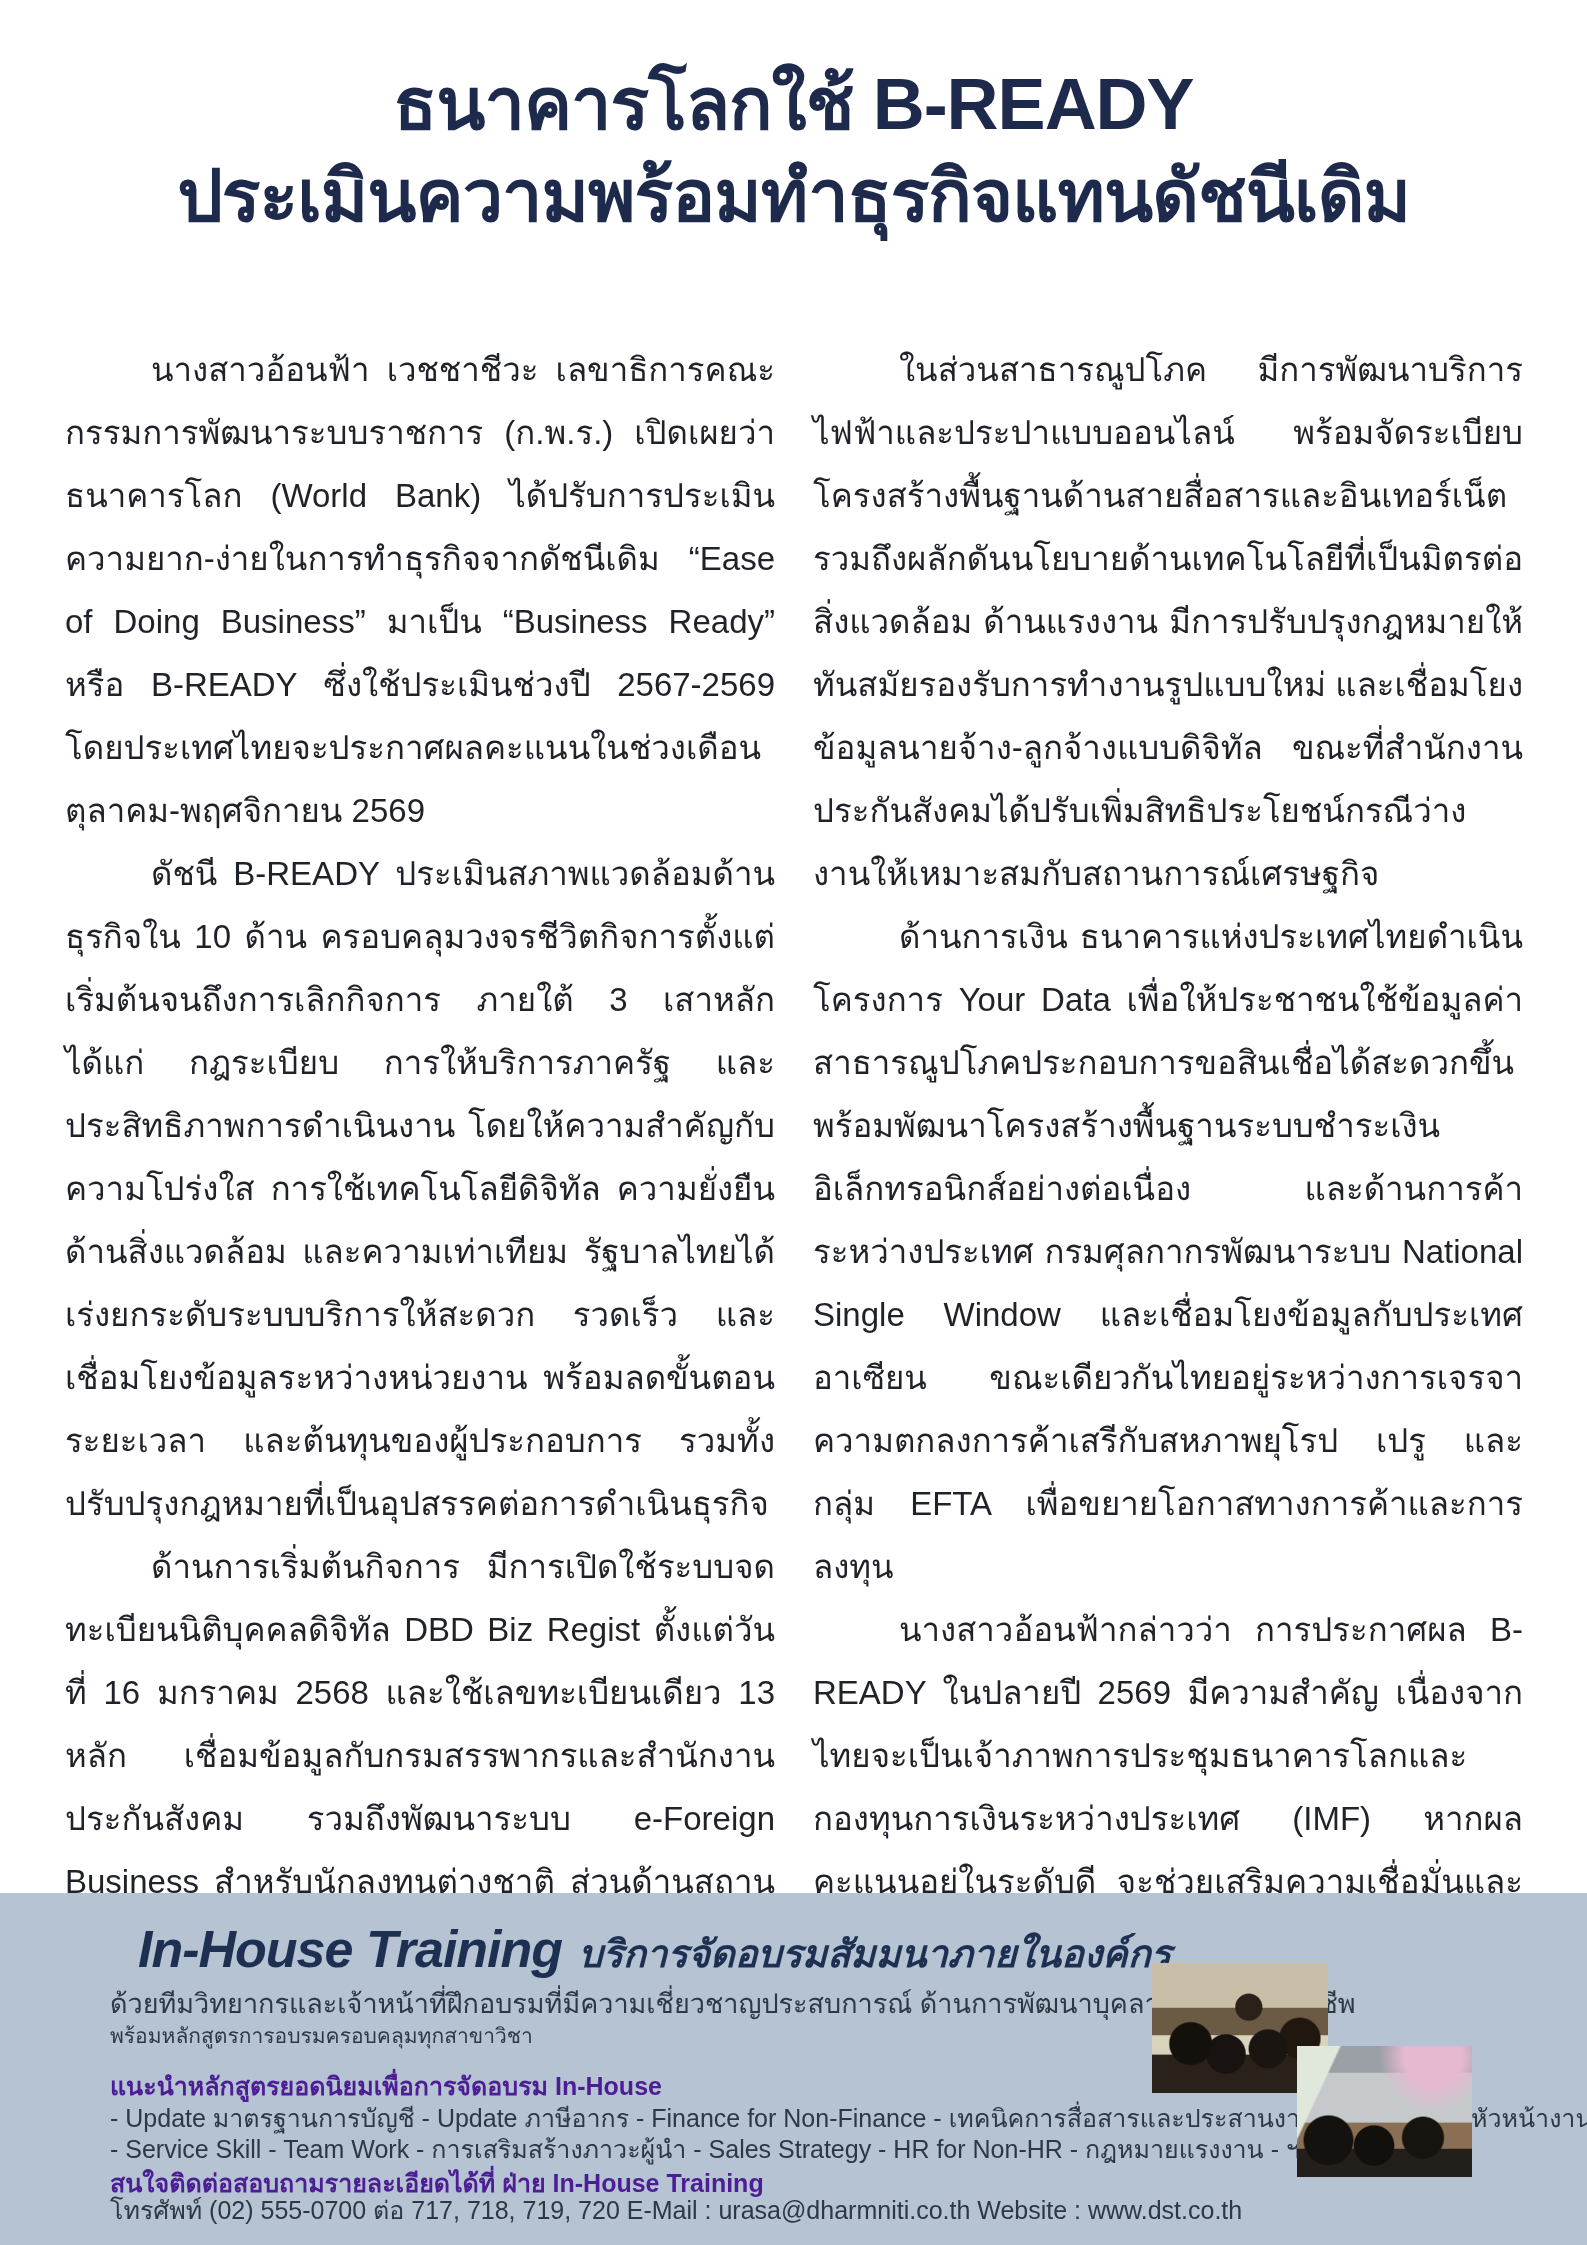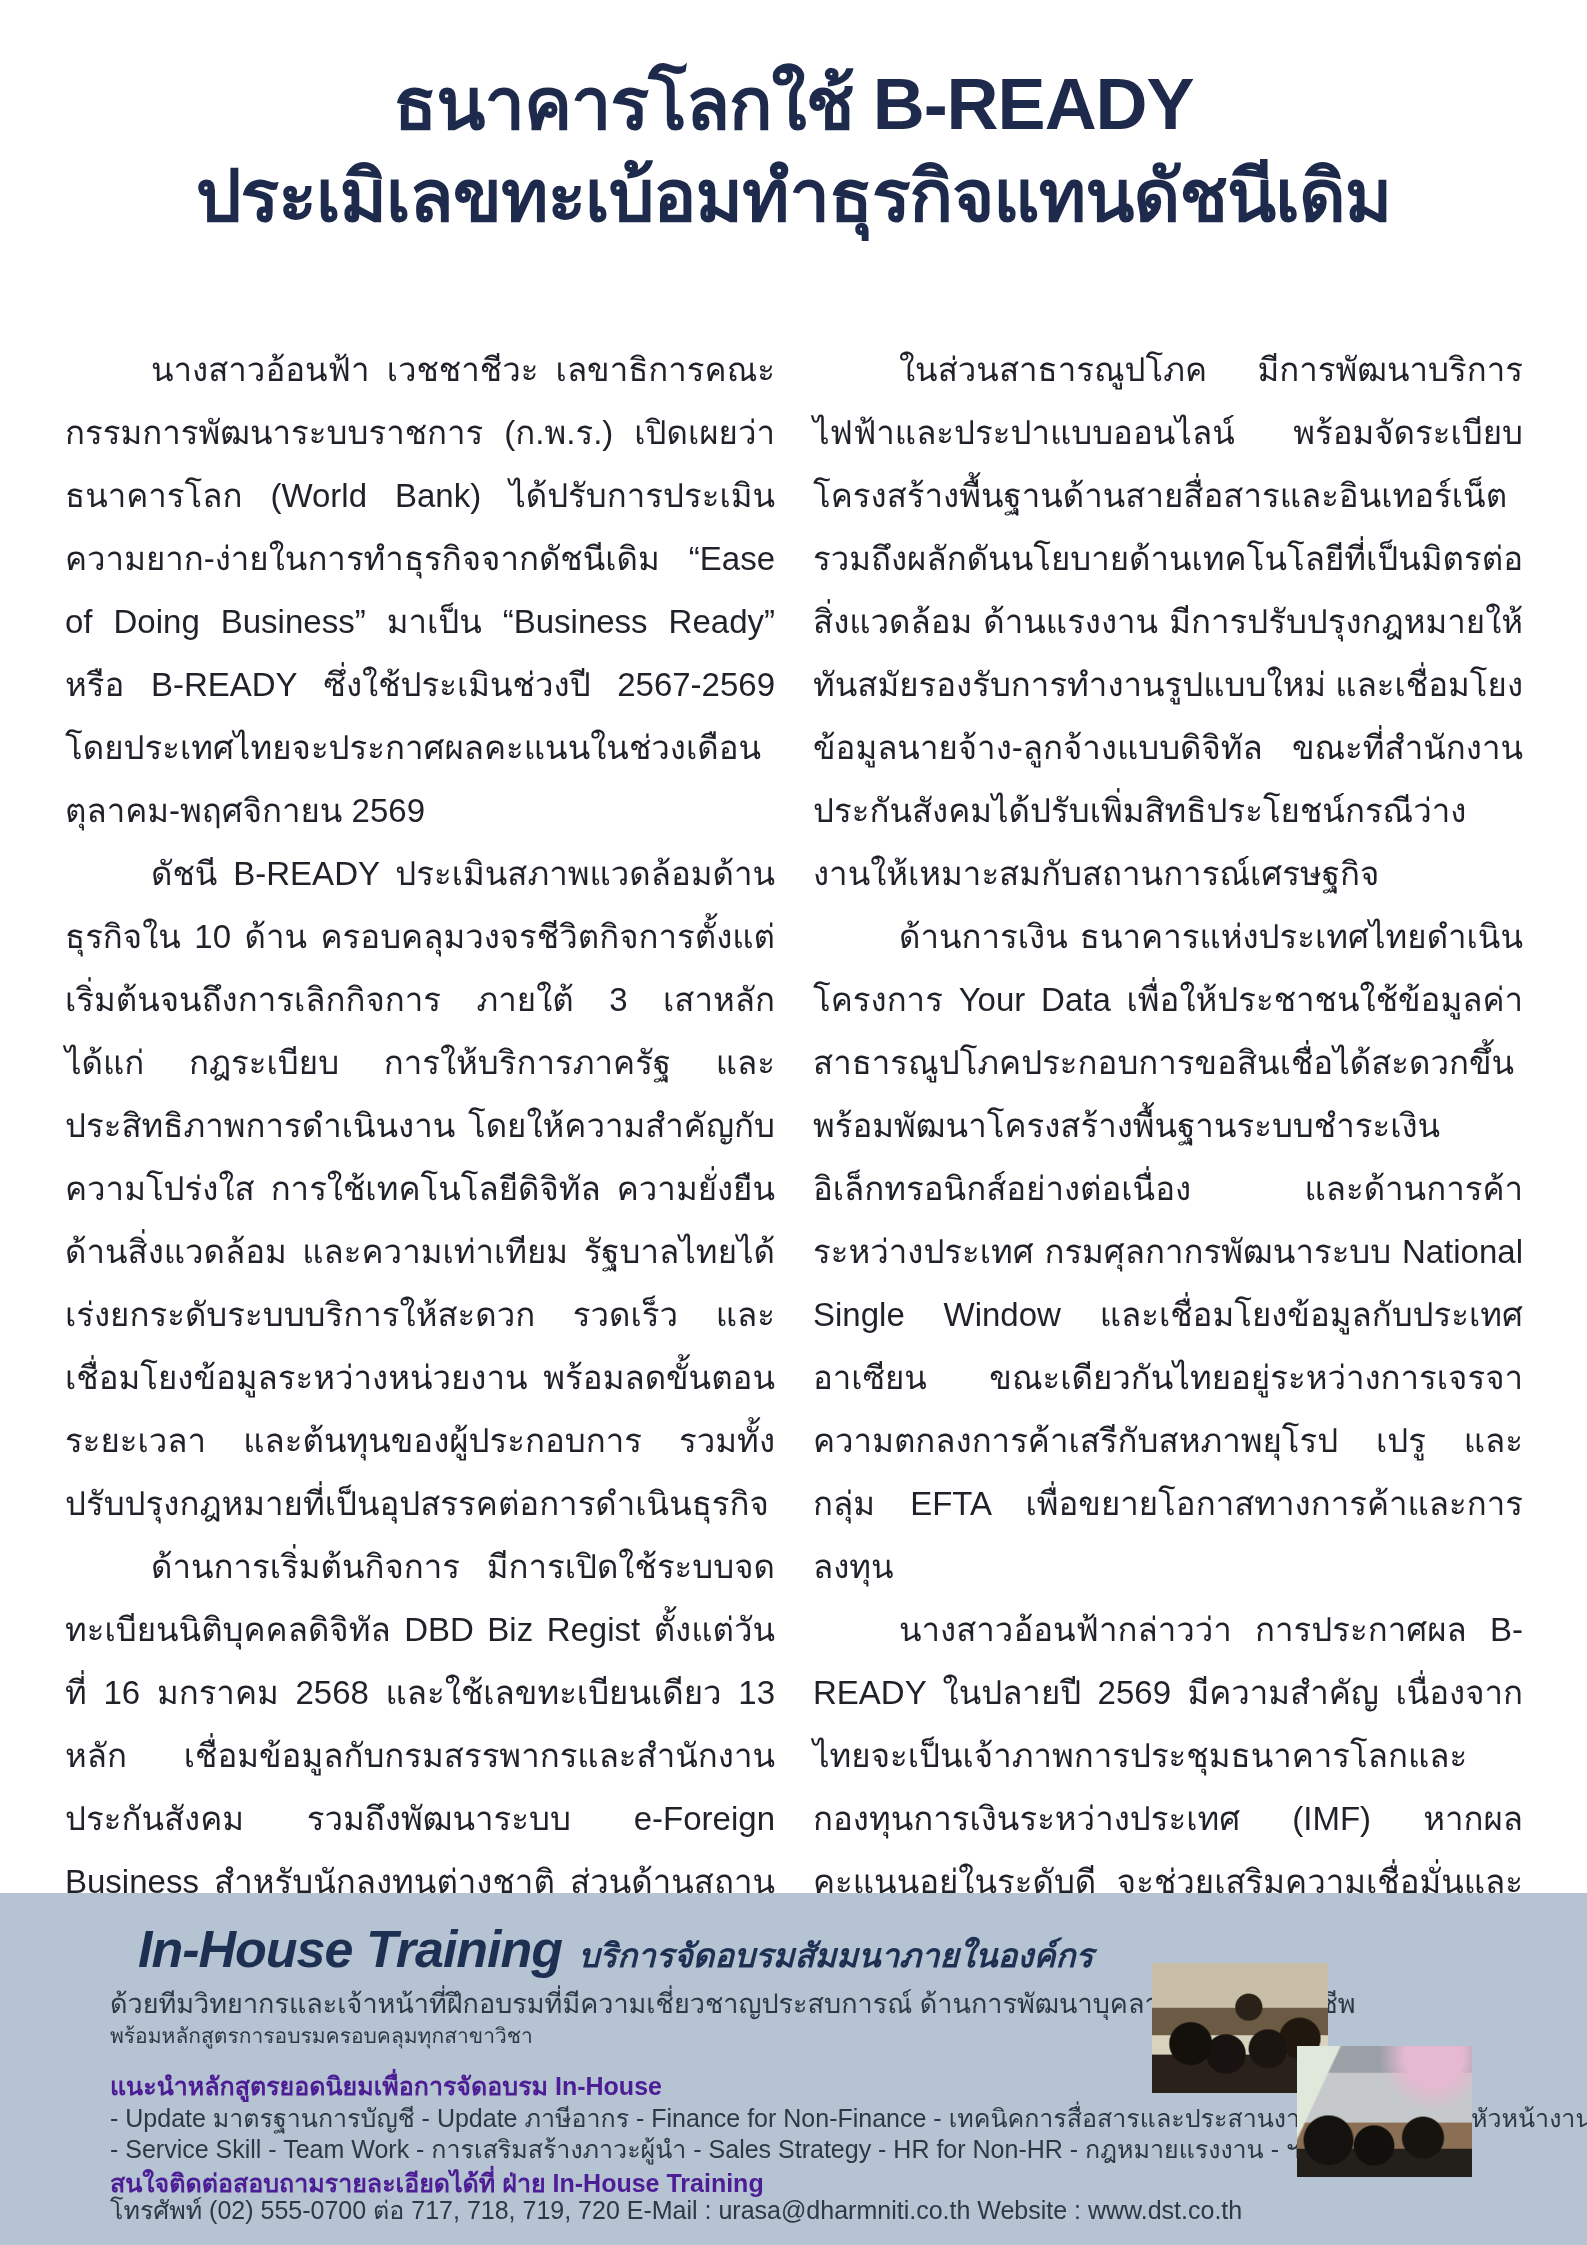--- a/index.html
+++ b/index.html
@@ -32,21 +32,21 @@
   }
   
   .footer{
     position:absolute;left:0;top:1893px;width:1587px;height:352px;
     background:#b5c3d2;
   }
   .footer-heading{
     position:absolute;left:110px;top:26px;color:#1d3052;white-space:nowrap;
   }
   .fh-en{font-size:52px;font-weight:800;font-style:italic;letter-spacing:-1px;margin-left:28px;}
-  .fh-th{font-size:33px;font-weight:700;font-style:italic;margin-left:12px;}
+  .fh-th{font-size:38px;font-weight:700;font-style:italic;margin-left:12px;}
   .f-line{
     position:absolute;left:110px;margin:0;color:#2e3744;
     font-size:25px;line-height:30px;max-width:1030px;white-space:nowrap;
   }
   .f-line.bold{font-weight:700;color:#4c1d95;}
   .fl-1{top:96px;font-size:27px;}
   .fl-2{top:128px;font-size:21px;}
   .fl-3{top:178px;}
   .fl-4{top:210px;}
   .fl-5{top:241px;}
@@ -76,21 +76,21 @@
   }
   .endmark svg{display:block;}
 </style>
 </head>
 <body>
 
 <div class="page">
 
   <h1 class="title">
     <span class="title-line">ธนาคารโลกใช้ B-READY</span>
-    <span class="title-line">ประเมิเลขทะเบ้อมทำธุรกิจแทนดัชนีเดิม</span>
+    <span class="title-line">ประเมินความพร้อมทำธุรกิจแทนดัชนีเดิม</span>
   </h1>
 
   <div class="columns">
     <div class="col">
       <p class="para indent"><span>นางสาวอ้อนฟ้า เวชชาชีวะ เลขาธิการคณะกรรมการพัฒนาระบบราชการ (ก.พ.ร.) เปิดเผยว่า ธนาคารโลก (World Bank) ได้ปรับการประเมินความยาก-ง่ายในการทำธุรกิจจากดัชนีเดิม “Ease of Doing Business” มาเป็น “Business Ready” หรือ B-READY ซึ่งใช้ประเมินช่วงปี 2567-2569 โดยประเทศไทยจะประกาศผลคะแนนในช่วงเดือนตุลาคม-พฤศจิกายน 2569</span></p>
       <p class="para indent"><span>ดัชนี B-READY ประเมินสภาพแวดล้อมด้านธุรกิจใน 10 ด้าน ครอบคลุมวงจรชีวิตกิจการตั้งแต่เริ่มต้นจนถึงการเลิกกิจการ ภายใต้ 3 เสาหลัก ได้แก่ กฎระเบียบ การให้บริการภาครัฐ และประสิทธิภาพการดำเนินงาน โดยให้ความสำคัญกับความโปร่งใส การใช้เทคโนโลยีดิจิทัล ความยั่งยืนด้านสิ่งแวดล้อม และความเท่าเทียม รัฐบาลไทยได้เร่งยกระดับระบบบริการให้สะดวก รวดเร็ว และเชื่อมโยงข้อมูลระหว่างหน่วยงาน พร้อมลดขั้นตอน ระยะเวลา และต้นทุนของผู้ประกอบการ รวมทั้งปรับปรุงกฎหมายที่เป็นอุปสรรคต่อการดำเนินธุรกิจ</span></p>
       <p class="para indent"><span>ด้านการเริ่มต้นกิจการ มีการเปิดใช้ระบบจดทะเบียนนิติบุคคลดิจิทัล DBD Biz Regist ตั้งแต่วันที่ 16 มกราคม 2568 และใช้เลขทะเบียนเดียว 13 หลัก เชื่อมข้อมูลกับกรมสรรพากรและสำนักงานประกันสังคม รวมถึงพัฒนาระบบ e-Foreign Business สำหรับนักลงทุนต่างชาติ ส่วนด้านสถานที่ประกอบการกรมที่ดินให้บริการดิจิทัลผ่านแอป SmartLands และเปิดจดทะเบียนที่ดินต่างสำนักงานออนไลน์แล้วใน 34 จังหวัด (230 สำนักงาน) พร้อมแผนขยายเป็น 56 จังหวัดในปี 2569</span></p>
     </div>
     <div class="col">
       <p class="para indent"><span>ในส่วนสาธารณูปโภค มีการพัฒนาบริการไฟฟ้าและประปาแบบออนไลน์ พร้อมจัดระเบียบโครงสร้างพื้นฐานด้านสายสื่อสารและอินเทอร์เน็ต รวมถึงผลักดันนโยบายด้านเทคโนโลยีที่เป็นมิตรต่อสิ่งแวดล้อม ด้านแรงงาน มีการปรับปรุงกฎหมายให้ทันสมัยรองรับการทำงานรูปแบบใหม่ และเชื่อมโยงข้อมูลนายจ้าง-ลูกจ้างแบบดิจิทัล ขณะที่สำนักงานประกันสังคมได้ปรับเพิ่มสิทธิประโยชน์กรณีว่างงานให้เหมาะสมกับสถานการณ์เศรษฐกิจ</span></p>

